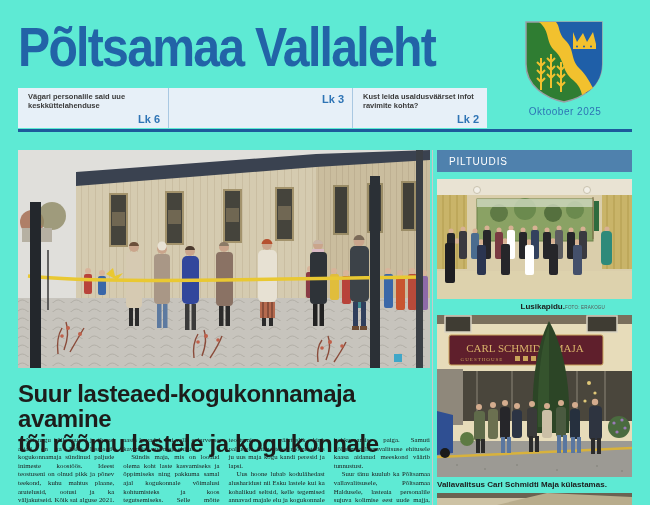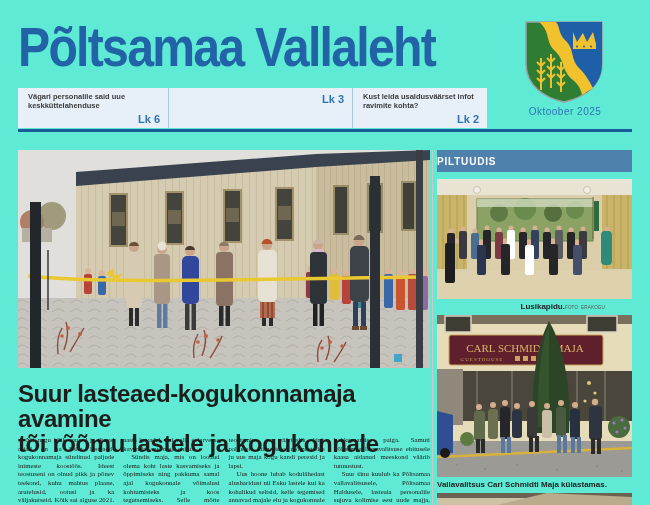--- a/index.html
+++ b/index.html
@@ -46,22 +46,22 @@
     column-count:4; column-gap:9px;
     font-family:"Liberation Serif", serif; font-size:6.8px; line-height:8.6px;
     color:#1c1c1c; text-align:justify;
   }
   .bodytext p { text-indent:8px; }
   .col-divider { position:absolute; left:432px; top:150px; width:1px; height:355px; background:#c9c9c9; }
   
   .sidebar { position:absolute; left:437px; top:150px; width:195px; }
   .side-bar-header {
     width:195px; height:22px; background:#4f81ad; color:#ffffff;
-    font-size:10px; font-weight:bold; letter-spacing:0.8px;
-    display:flex; align-items:center; padding-left:0;
+    font-size:10px; font-weight:normal; letter-spacing:0.8px;
+    display:flex; align-items:center; padding-left:12px;
   }
   .side-photo1 { display:block; margin-top:7px; width:195px; height:120px; }
   .cap-row { width:168px; display:flex; justify-content:flex-end; align-items:baseline; margin-top:3px; }
   .cap { font-size:8px; font-weight:bold; color:#1c1c1c; }
   .credit { font-size:4.5px; color:#555; letter-spacing:0.2px; }
   .side-photo2 { display:block; margin-top:4px; width:195px; height:162px; }
   .cap2 { margin-top:3px; font-size:8px; font-weight:bold; color:#1c1c1c; }
   .side-photo3 { display:block; margin-top:4px; width:195px; height:12px; }
 </style>
 </head>

